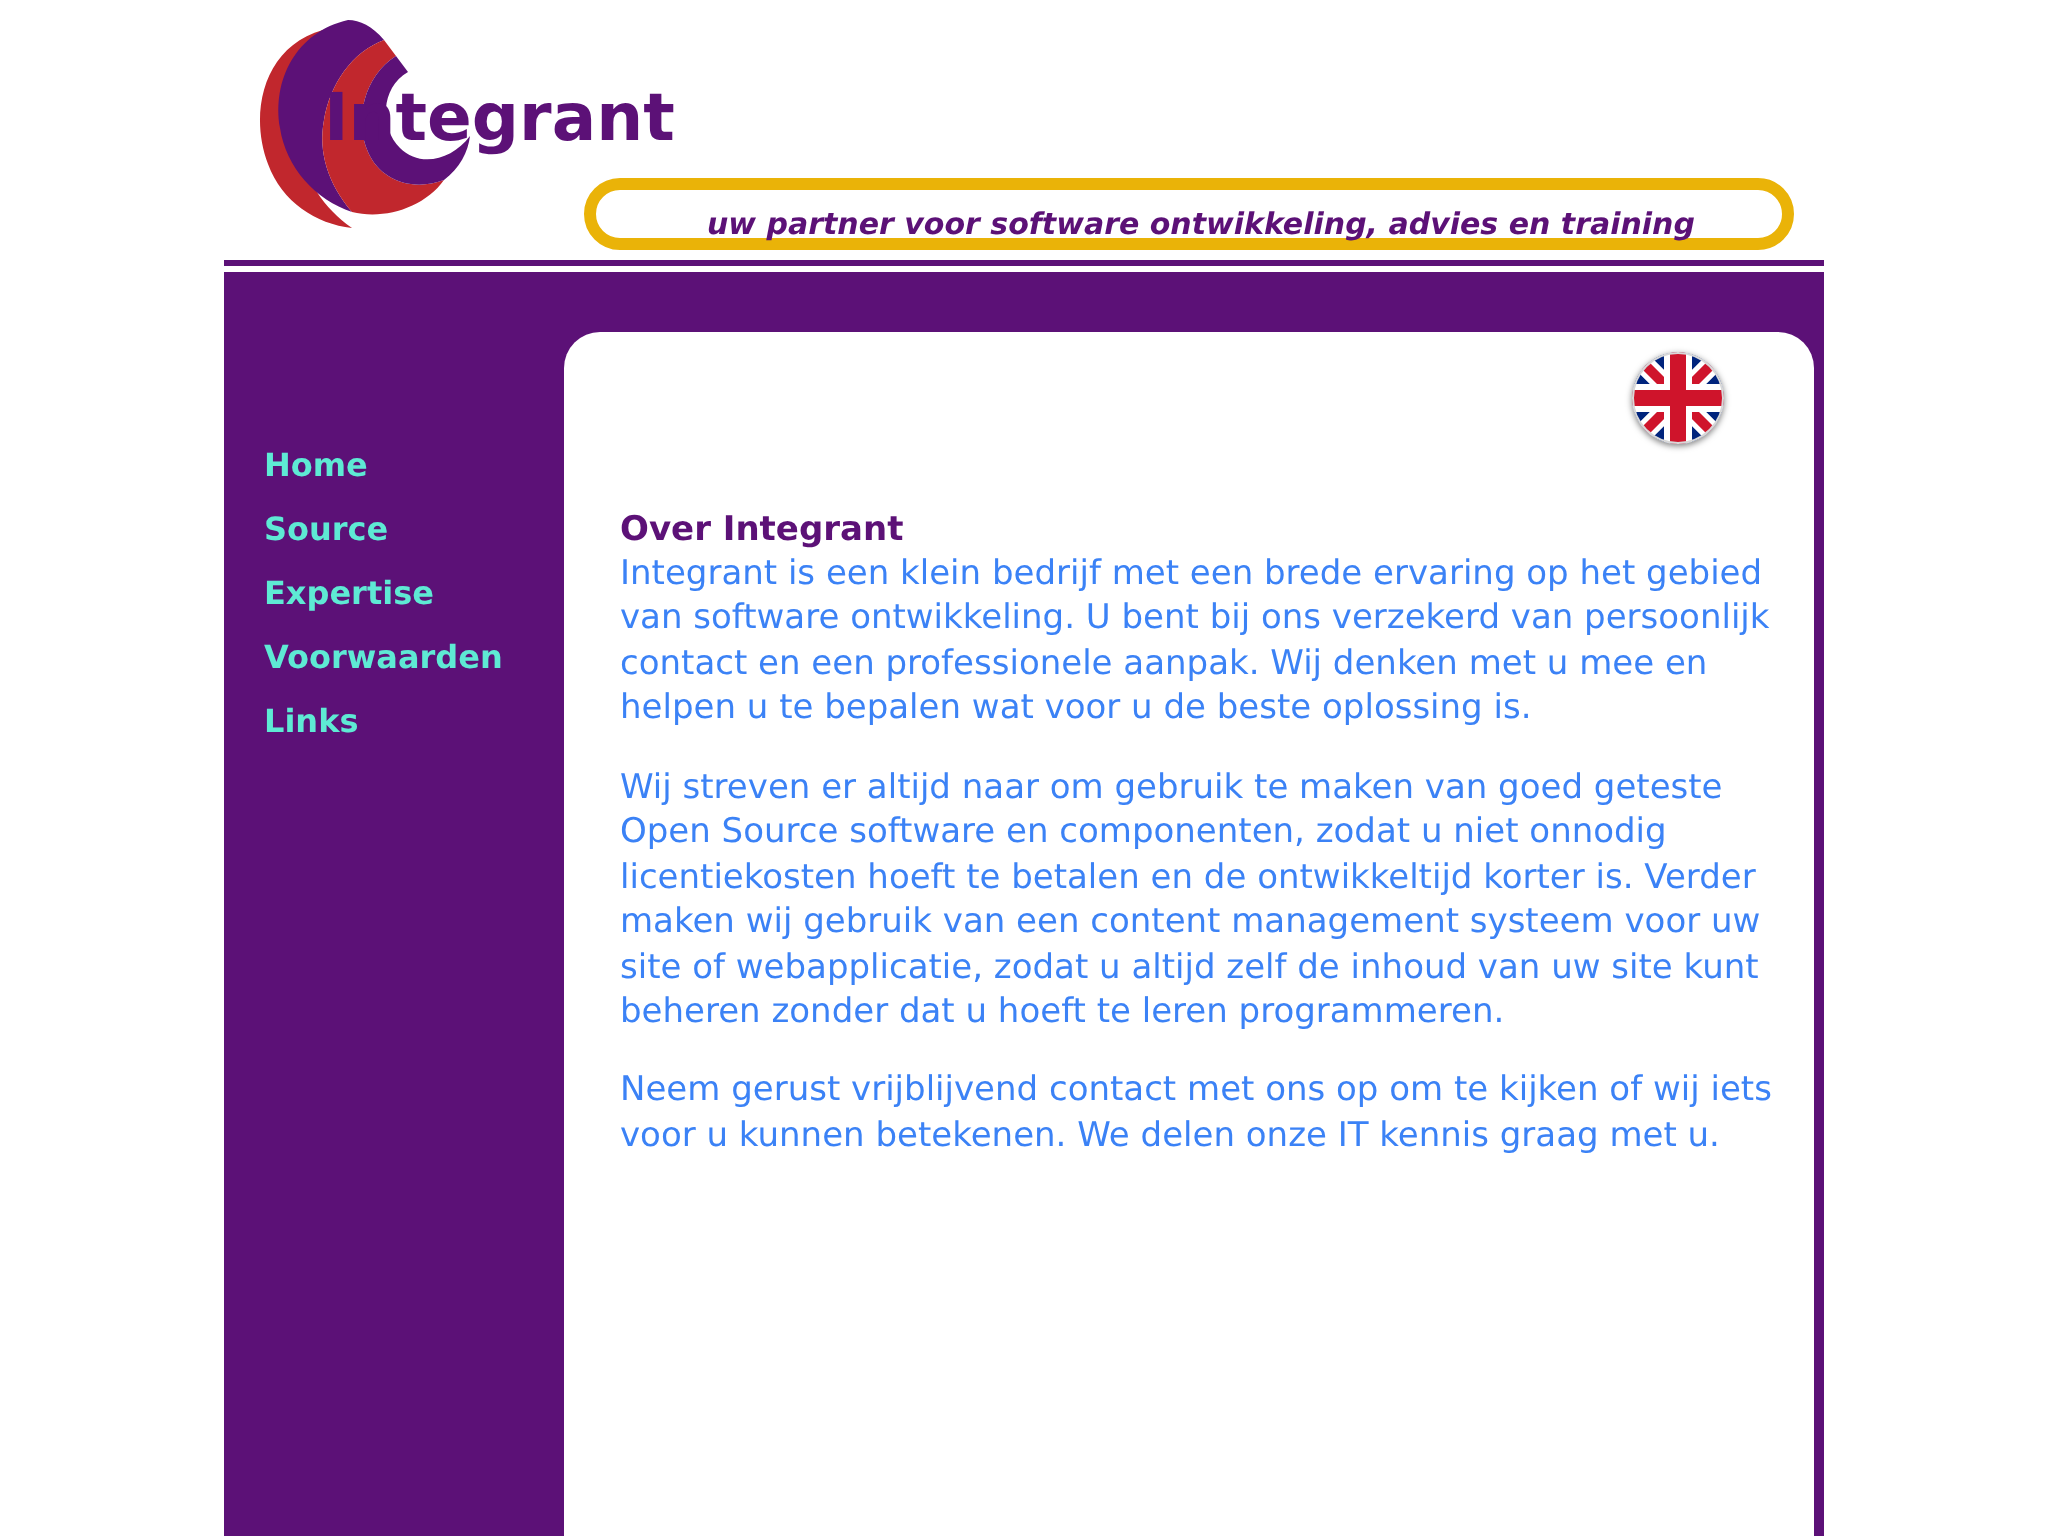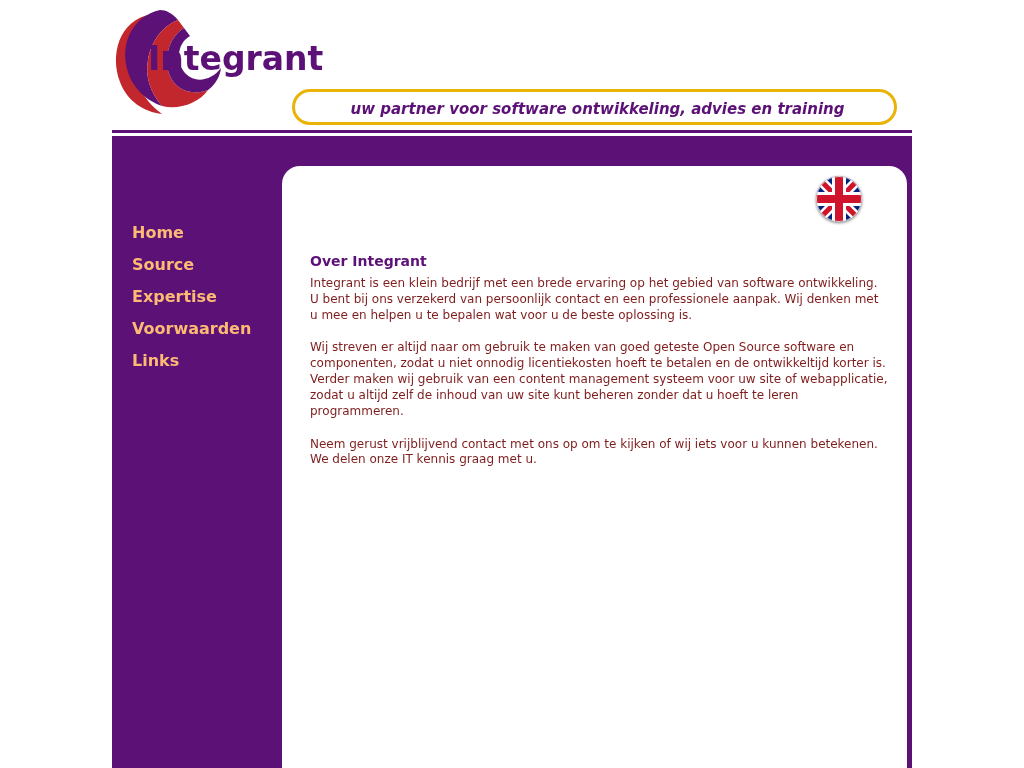--- a/index.html
+++ b/index.html
@@ -24,21 +24,21 @@
     position: absolute;
     left: 0;
     top: 0;
     width: 1024px;
     height: 136px;
     background: #ffffff;
   }
 
   .logo-wrap {
     position: absolute;
-    left: 100px;
+    left: 114px;
     top: 6px;
     width: 180px;
     height: 112px;
   }
 
   .logo-text {
     position: absolute;
     left: 48px;
     top: 33px;
     font-family: "DejaVu Sans", sans-serif;
@@ -48,21 +48,21 @@
     letter-spacing: 0px;
     white-space: nowrap;
   }
 
   .tagline-box {
     position: absolute;
     left: 292px;
     top: 89px;
     width: 605px;
     height: 36px;
-    border: 3px solid #eab308;
+    border: 6px solid #eab308;
     border-radius: 18px;
     background: #ffffff;
     box-sizing: border-box;
   }
 
   .tagline-text {
     position: absolute;
     left: 0;
     top: 0;
     width: 605px;
@@ -102,21 +102,21 @@
     left: 20px;
     top: 88px;
     width: 150px;
   }
 
   .nav-item {
     display: block;
     font-family: "DejaVu Sans", sans-serif;
     font-size: 16px;
     font-weight: bold;
-    color: #fdba74;
+    color: #5eead4;
     text-decoration: none;
     margin-bottom: 14px;
     line-height: 18px;
     cursor: pointer;
   }
 
   
   .content-card {
     position: absolute;
     left: 170px;
@@ -139,39 +139,39 @@
     overflow: hidden;
     box-shadow: 0 1px 3px rgba(0,0,0,0.5);
     cursor: pointer;
   }
 
   .content-title {
     position: absolute;
     left: 28px;
     top: 78px;
     font-family: "DejaVu Sans", sans-serif;
-    font-size: 14px;
+    font-size: 17px;
     font-weight: bold;
     color: #5c1177;
     white-space: nowrap;
   }
 
   .content-body {
     position: absolute;
     left: 28px;
     top: 110px;
     width: 578px;
   }
 
   .content-body p {
     margin: 0 0 17px 0;
     font-family: "DejaVu Sans", sans-serif;
-    font-size: 12px;
+    font-size: 17px;
     line-height: 1.32;
-    color: #7f1d1d;
+    color: #3b82f6;
   }
 </style>
 </head>
 <body>
 
 <div id="page">
 
   <div class="header">
 
     <div class="logo-wrap">

